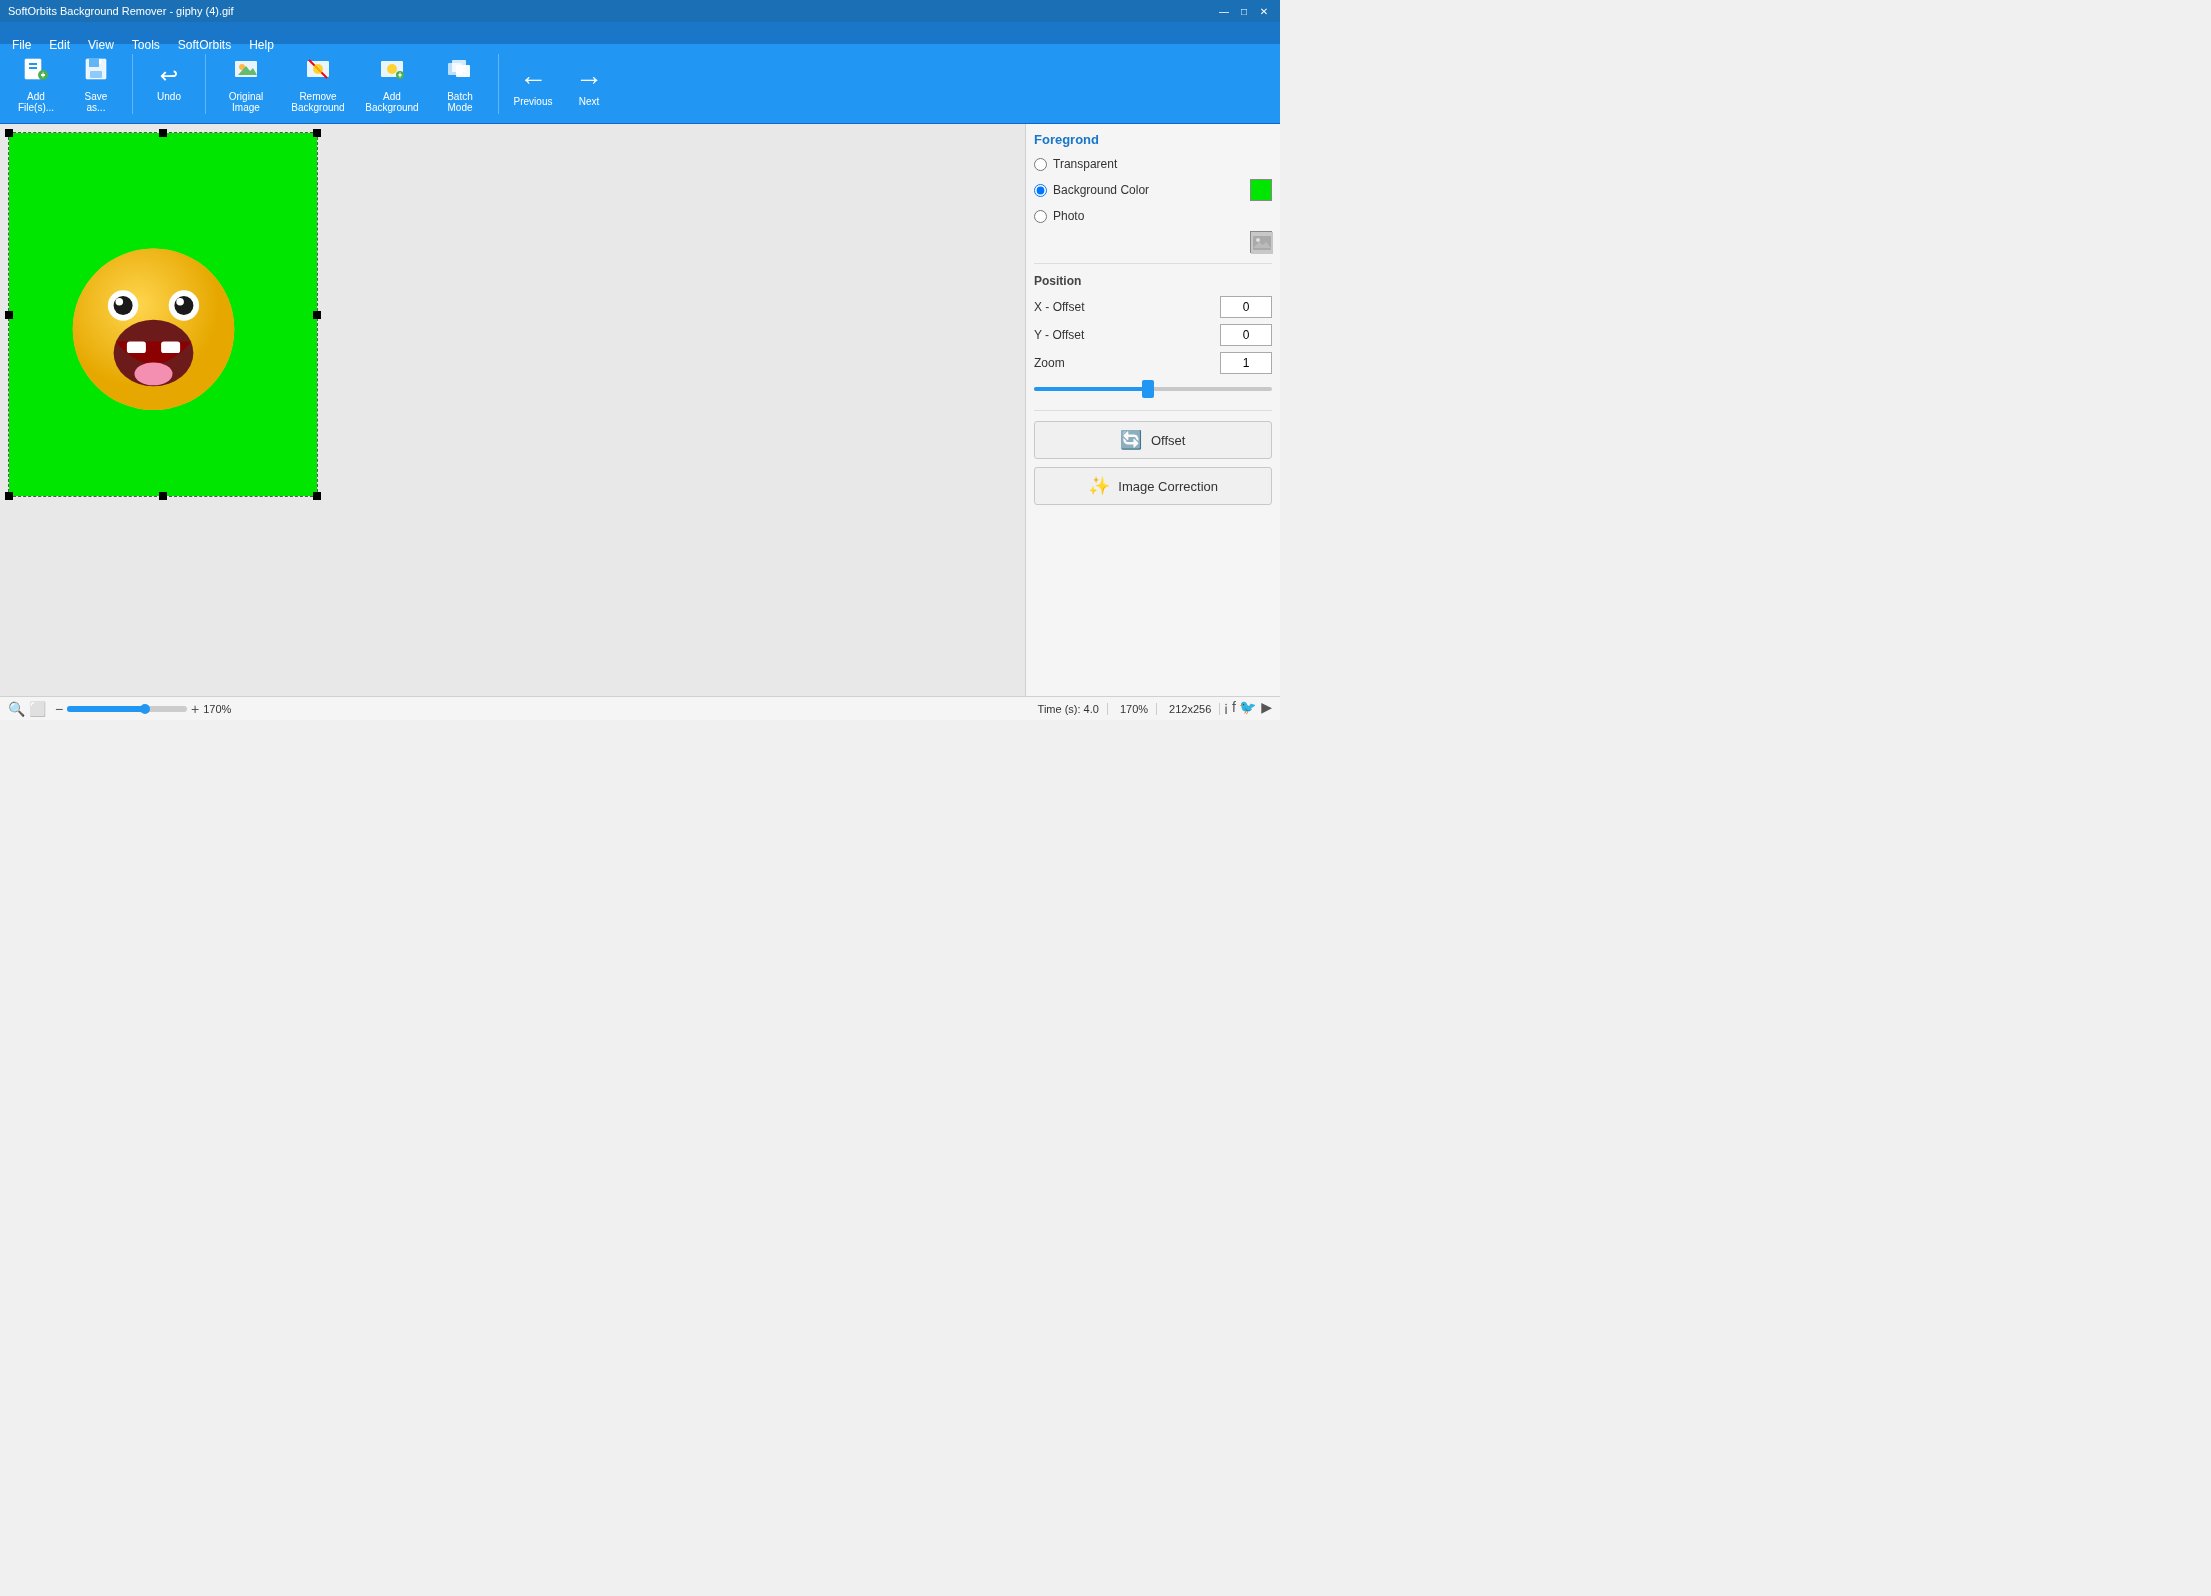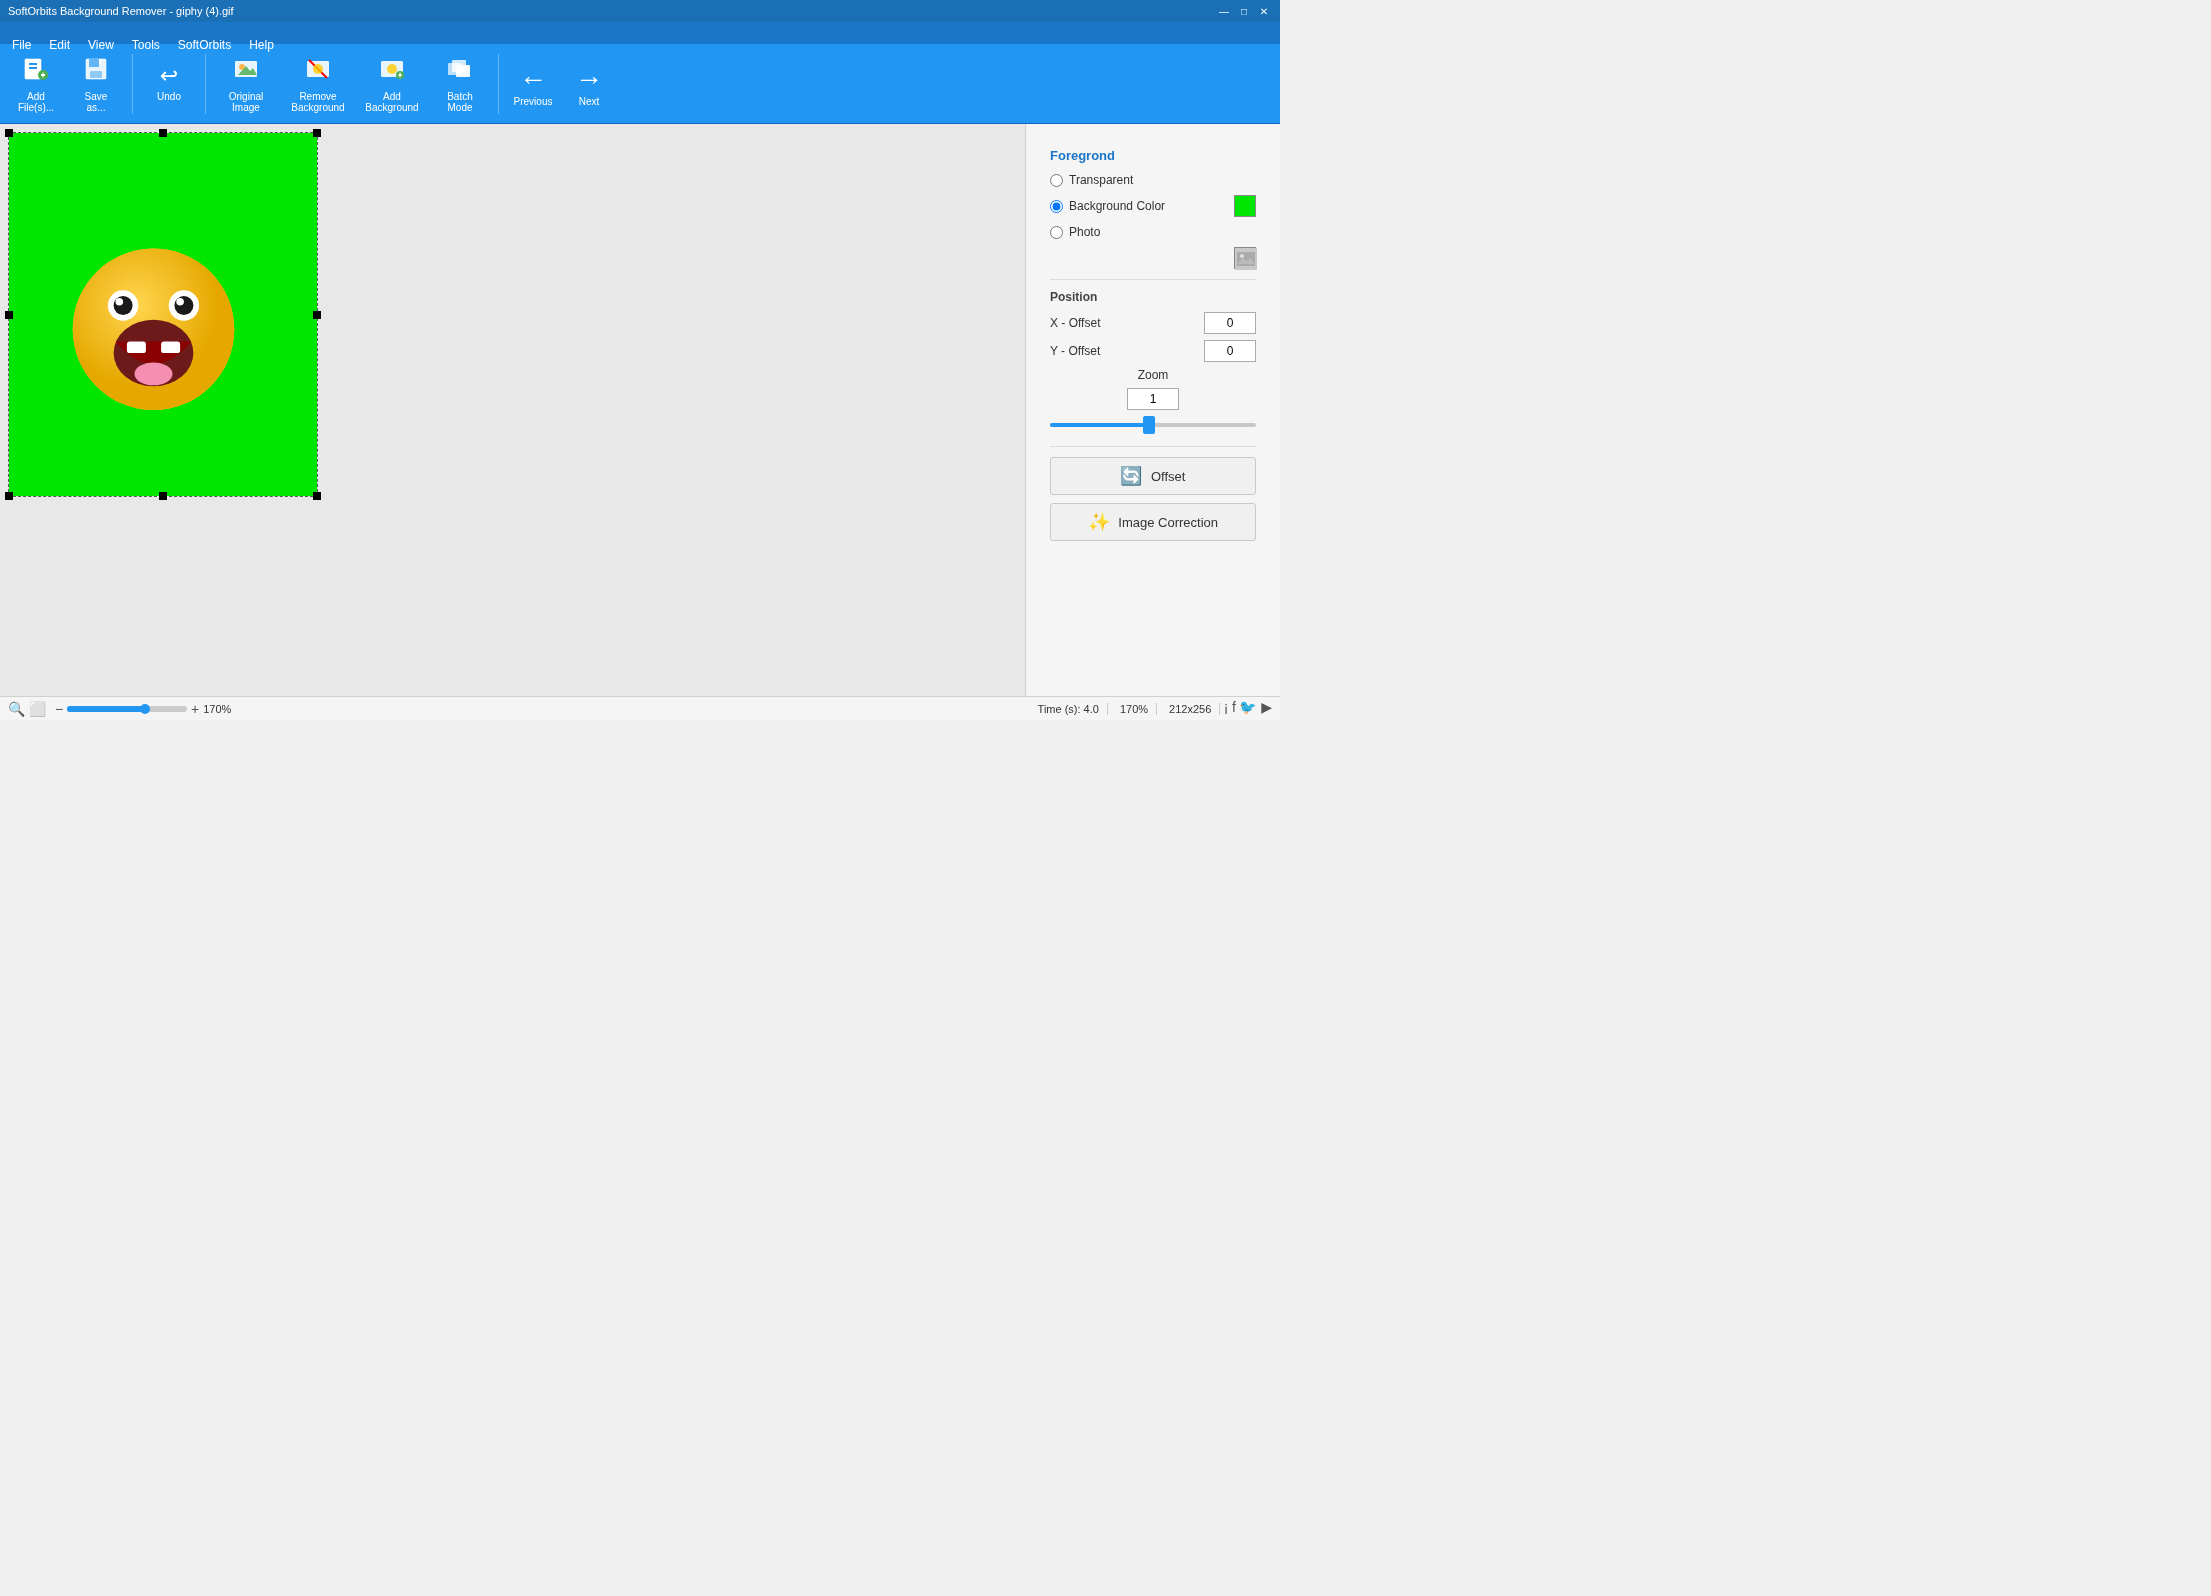--- a/index.html
+++ b/index.html
@@ -136,21 +136,21 @@
     .handle-mr { top: 50%; right: -4px; transform: translateY(-50%); cursor: e-resize; }
     .handle-ml { top: 50%; left: -4px; transform: translateY(-50%); cursor: w-resize; }
     .handle-tm { top: -4px; left: 50%; transform: translateX(-50%); cursor: n-resize; }
     .handle-bm { bottom: -4px; left: 50%; transform: translateX(-50%); cursor: s-resize; }
 
     
     .right-panel {
       width: 255px;
       background: #f5f5f5;
       border-left: 1px solid #d0d0d0;
-      padding: 24px;
+      padding: 8px;
       overflow-y: auto;
     }
     .panel-section-title {
       color: #1976c8;
       font-size: 13px;
       font-weight: 600;
       margin-bottom: 10px;
     }
     .radio-row {
       display: flex;
@@ -188,21 +188,20 @@
       background: white;
       text-align: center;
       font-size: 12px;
       padding: 0 2px;
     }
     .zoom-row {
       display: flex;
       align-items: center;
       gap: 6px;
       margin-bottom: 6px;
-      flex-direction: column;
     }
     .zoom-label { font-size: 12px; color: #333; flex: 1; }
     .zoom-input {
       width: 52px;
       height: 22px;
       border: 1px solid #aaa;
       background: white;
       text-align: center;
       font-size: 12px;
     }

